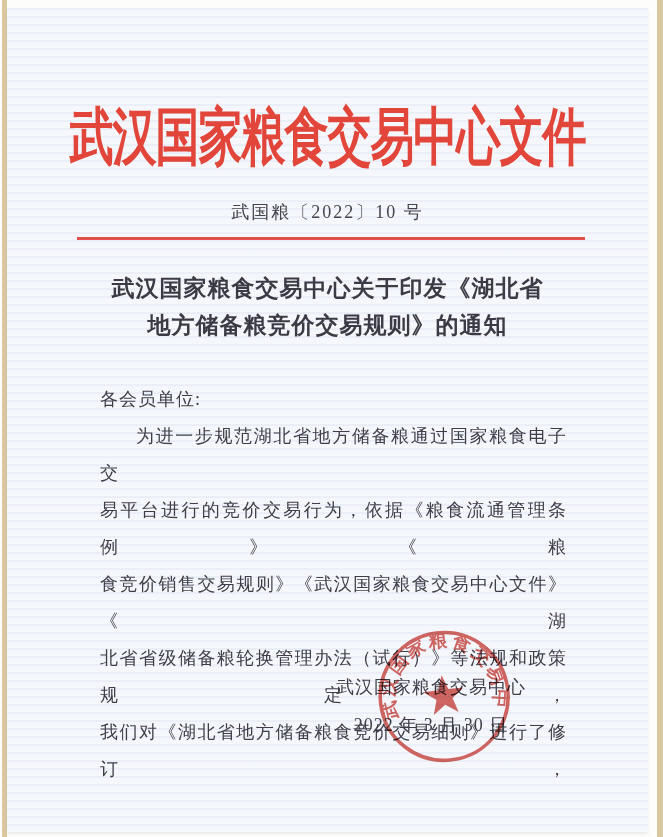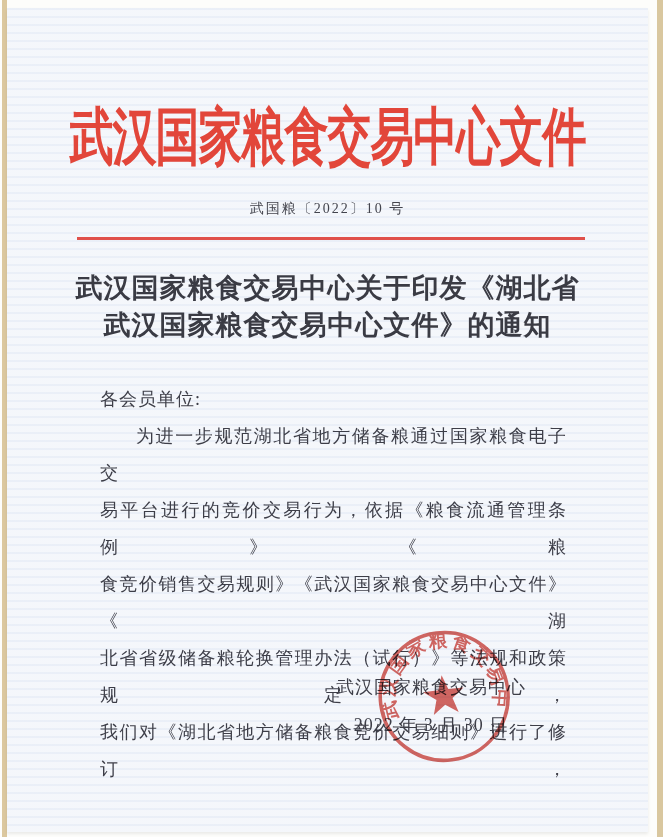--- a/index.html
+++ b/index.html
@@ -36,35 +36,35 @@
     letter-spacing: -1px;
     color: #e2463a;
     transform: scaleY(1.42);
     transform-origin: center top;
     white-space: nowrap;
   }
 
   .doc-number {
     position: absolute; top: 192px; left: 0; width: 100%;
     text-align: center;
-    font-size: 14px;
+    font-size: 18px;
     letter-spacing: 2px;
     color: #43444d;
   }
 
   .red-rule {
     position: absolute; top: 229px; left: 70px;
     width: 508px; height: 3px;
     background: #e0504a;
   }
 
   .doc-title {
     position: absolute; top: 262px; left: 0; width: 100%;
     text-align: center;
-    font-size: 27px; font-weight: bold;
+    font-size: 23px; font-weight: bold;
     letter-spacing: 1px;
     line-height: 37px;
     color: #3a3b44;
   }
 
   .body-block {
     position: absolute; top: 373px; left: 93px; width: 467px;
     font-size: 18px;
     color: #3d3e48;
     line-height: 37px;
@@ -107,21 +107,21 @@
 <div class="paper">
 
   <h1 class="header-title">武汉国家粮食交易中心文件</h1>
 
   <div class="doc-number">武国粮〔2022〕10 号</div>
 
   <div class="red-rule"></div>
 
   <div class="doc-title">
     <div>武汉国家粮食交易中心关于印发《湖北省</div>
-    <div>武汉国家粮食交易中心文件》的通知</div>
+    <div>地方储备粮竞价交易规则》的通知</div>
   </div>
 
   <div class="body-block">
     <div class="body-line">各会员单位:</div>
     <div class="body-line fill indent">为进一步规范湖北省地方储备粮通过国家粮食电子交</div>
     <div class="body-line fill">易平台进行的竞价交易行为，依据《粮食流通管理条例》《粮</div>
     <div class="body-line fill">食竞价销售交易规则》《武汉国家粮食交易中心文件》《湖</div>
     <div class="body-line fill">北省省级储备粮轮换管理办法（试行）》等法规和政策规定，</div>
     <div class="body-line fill">我们对《湖北省地方储备粮食竞价交易细则》进行了修订，</div>
   </div>

